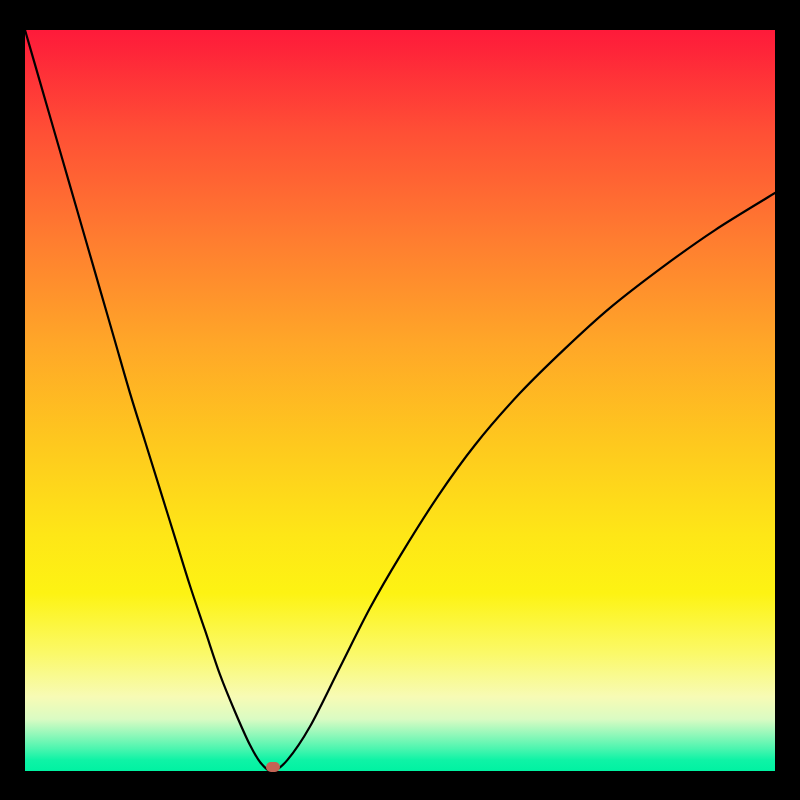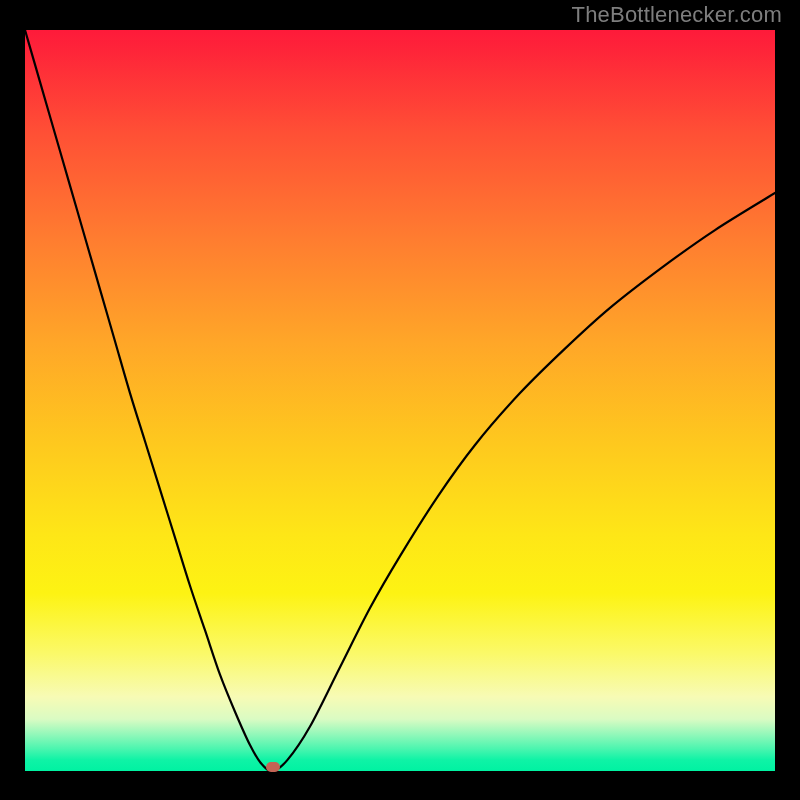--- a/index.html
+++ b/index.html
@@ -64,21 +64,20 @@
     height: 10px;
     border-radius: 5px;
     background: #c36455;
     transform: translate(-50%, -50%);
   }
 </style>
 </head>
 <body>
 
 <div class="frame">
-  <div class="attribution">TheBottlenecker.com</div>
 
   <div class="plot">
     <svg class="curve" viewBox="0 0 750 741" preserveAspectRatio="none">
       <path id="curve-path" d="M 0.00 0.00 C 2.50 8.65, 10.00 34.58, 15.00 51.87 C 20.00 69.16, 25.00 86.45, 30.00 103.74 C 35.00 121.03, 40.00 138.32, 45.00 155.61 C 50.00 172.90, 55.00 190.19, 60.00 207.48 C 65.00 224.77, 70.00 242.06, 75.00 259.35 C 80.00 276.64, 85.00 293.93, 90.00 311.22 C 95.00 328.51, 100.00 346.42, 105.00 363.09 C 110.00 379.76, 115.00 395.20, 120.00 411.25 C 125.00 427.31, 130.00 443.37, 135.00 459.42 C 140.00 475.48, 145.00 491.53, 150.00 507.59 C 155.00 523.64, 160.00 540.31, 165.00 555.75 C 170.00 571.19, 175.00 585.39, 180.00 600.21 C 185.00 615.03, 190.00 631.08, 195.00 644.67 C 200.00 658.25, 205.00 669.99, 210.00 681.72 C 215.00 693.45, 220.63 706.42, 225.00 715.07 C 229.38 723.71, 232.50 729.27, 236.25 733.59 C 240.00 737.91, 243.13 741.62, 247.50 741.00 C 251.88 740.38, 256.25 737.29, 262.50 729.88 C 268.75 722.48, 276.25 711.98, 285.00 696.54 C 293.75 681.10, 305.00 657.02, 315.00 637.26 C 325.00 617.50, 335.00 596.50, 345.00 577.98 C 355.00 559.46, 363.75 544.63, 375.00 526.11 C 386.25 507.59, 400.00 485.36, 412.50 466.83 C 425.00 448.30, 436.25 432.25, 450.00 414.96 C 463.75 397.67, 480.00 379.14, 495.00 363.09 C 510.00 347.03, 525.00 332.83, 540.00 318.63 C 555.00 304.43, 568.75 291.46, 585.00 277.88 C 601.25 264.29, 620.00 250.09, 637.50 237.12 C 655.00 224.15, 671.25 212.42, 690.00 200.07 C 708.75 187.72, 740.00 169.19, 750.00 163.02" fill="none" stroke="#000" stroke-width="2.2" stroke-linejoin="round" stroke-linecap="round"></path>
     </svg>
     <div id="marker" class="marker" style="left: 247.5px; top: 737.295px; background: rgb(195, 100, 85);"></div>
   </div>
 </div>
 
 </body></html>

